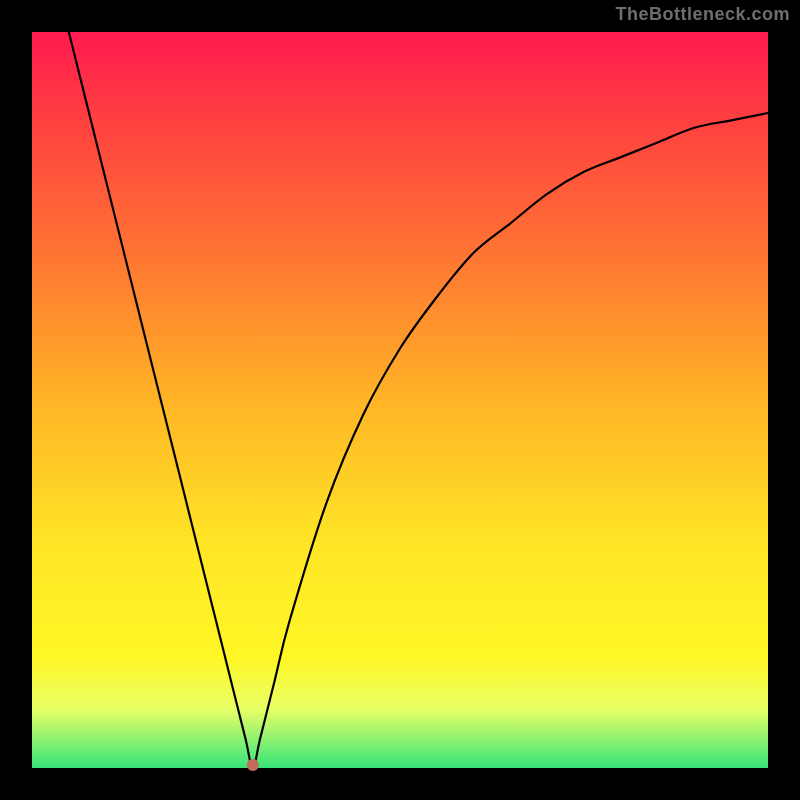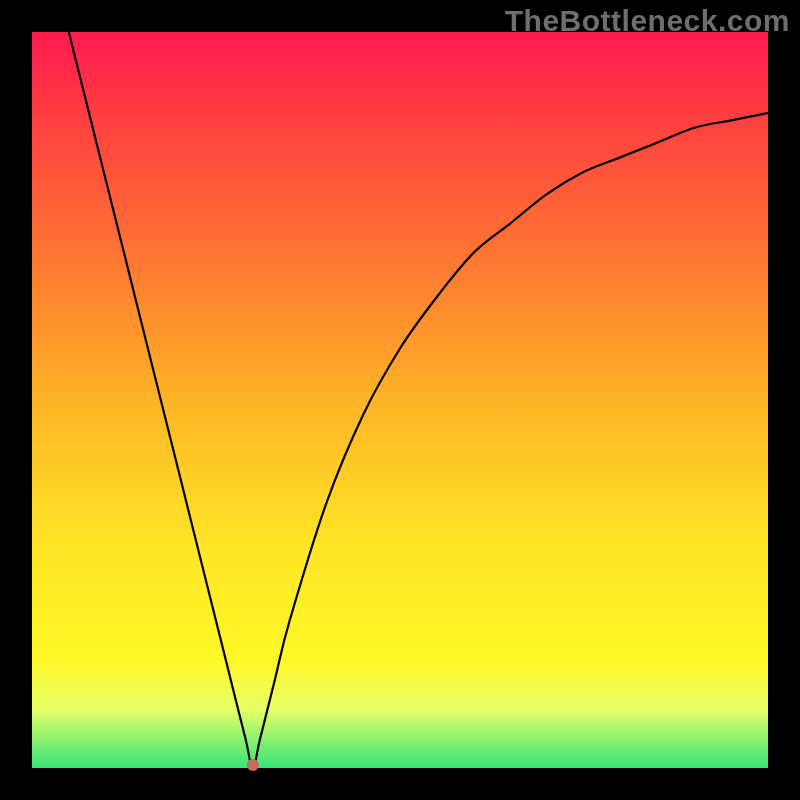--- a/index.html
+++ b/index.html
@@ -33,21 +33,21 @@
       #fff726 85%,
       #e8ff66 92%,
       #36e47a 100%
     );
   }
   .watermark {
     position: absolute;
     top: 4px;
     right: 10px;
     color: #6e6e6e;
-    font-size: 30px;
+    font-size: 18px;
     font-weight: 600;
     letter-spacing: 0.5px;
     user-select: none;
   }
   svg.curve {
     position: absolute;
     left: 0;
     top: 0;
     width: 736px;
     height: 736px;

